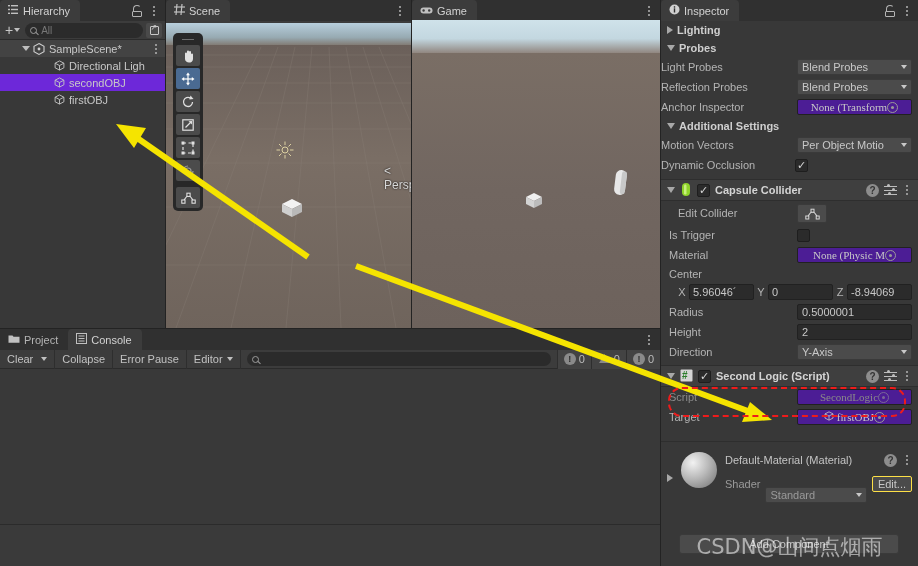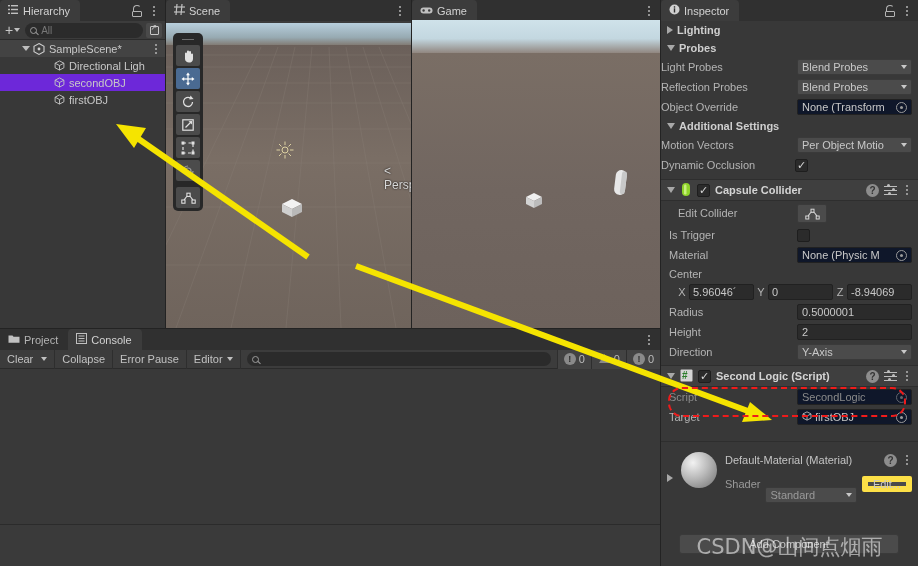--- a/index.html
+++ b/index.html
@@ -127,21 +127,21 @@
   .tri-d { width: 0; height: 0; border-left: 4px solid transparent; border-right: 4px solid transparent; border-top: 6px solid #a8a8a8; }
   .row { height: 20px; display: flex; align-items: center; font-size: 11px; }
   .row .lbl { color: #b4b4b4; width: 136px; white-space: nowrap; overflow: hidden; }
   .field {
     flex: 1; height: 16px; background: #2b2b2b; border: 1px solid #212121;
     border-radius: 2px; display: flex; align-items: center;
     padding: 0 4px; color: #c8c8c8; font-size: 11px; margin-right: 6px;
     white-space: nowrap; overflow: hidden;
   }
   .field.dd { background: #4b4b4b; border-color: #3a3a3a; justify-content: space-between; }
-  .field.obj { background: #0f172a; justify-content: space-between; }
+  .field.obj { background: #4c1d95; justify-content: center; font-family: Liberation Serif, serif; }
   .caret-sm { width: 0; height: 0; border-left: 3px solid transparent; border-right: 3px solid transparent; border-top: 4px solid #c8c8c8; flex: none; margin-left: 4px;}
   .circle-sel { width: 11px; height: 11px; border: 1.3px solid #9a9a9a; border-radius: 50%; flex: none; position: relative; }
   .circle-sel::after { content:""; position:absolute; left:3px; top:3px; width:3px; height:3px; background:#9a9a9a; border-radius:50%; }
   .chk { width: 13px; height: 13px; background: #2b2b2b; border: 1px solid #1e1e1e; border-radius: 2px; display:flex; align-items:center; justify-content:center; color:#d8d8d8; font-size: 11px; flex: none; }
   .comp-head { height: 22px; background: #3f3f3f; display: flex; align-items: center; gap: 5px; padding: 0 6px; border-top: 1px solid #2e2e2e; border-bottom: 1px solid #2e2e2e; }
   .comp-head .nm { font-size: 11px; font-weight: bold; color: #d4d4d4; flex: 1; }
   .help-ic { width: 13px; height: 13px; border-radius: 50%; background: #8d8d8d; color: #333; font-size: 10px; font-weight: bold; display:flex; align-items:center; justify-content:center; }
   .preset-ic { width: 13px; height: 11px; position: relative; }
   .preset-ic i { position: absolute; left: 0; width: 13px; height: 1.4px; background: #bdbdbd; }
   .preset-ic i:nth-child(1){ top:1px; } .preset-ic i:nth-child(2){ top:5px; } .preset-ic i:nth-child(3){ top:9px; }
@@ -627,21 +627,21 @@
         </span>
       </div>
       <div class="row">
         <span class="lbl">Reflection Probes</span>
         <span class="field dd">
           <span>Blend Probes</span>
           <span class="caret-sm"></span>
         </span>
       </div>
       <div class="row">
-        <span class="lbl">Object Override</span>
+        <span class="lbl">Anchor Inspector</span>
         <span class="field obj">
           <span>None (Transform</span>
           <span class="circle-sel"></span>
         </span>
       </div>
 
       <div class="sec-head">
         <span class="tri-d"></span>
         <span>Additional Settings</span>
       </div>
@@ -795,21 +795,21 @@
                 <i></i>
                 <i></i>
               </span>
           </div>
           <div style="display:flex;align-items:center;gap:5px;height:22px;margin-top:5px;">
             <span style="color:#9a9a9a;">Shader</span>
             <span class="field dd" style="margin-right:0;flex:1;color:#9a9a9a;margin-top:22px;">
               <span>Standard</span>
               <span class="caret-sm"></span>
             </span>
-            <span style="height:16px;background:#4b4b4b;border:6px solid #fde047;border-radius:2px;display:flex;align-items:center;padding:0 5px;color:#c8c8c8;">
+            <span style="height:16px;background:#4b4b4b;border:1px solid #fde047;border-radius:2px;display:flex;align-items:center;padding:0 5px;color:#c8c8c8;">
               <span>Edit...</span>
             </span>
           </div>
         </div>
       </div>
 
       <div style="position:absolute;left:0;top:100px;width:257px;height:0;"></div>
       <div class="addcomp" style="top:513px;">
         <span>Add Component</span>
       </div>

